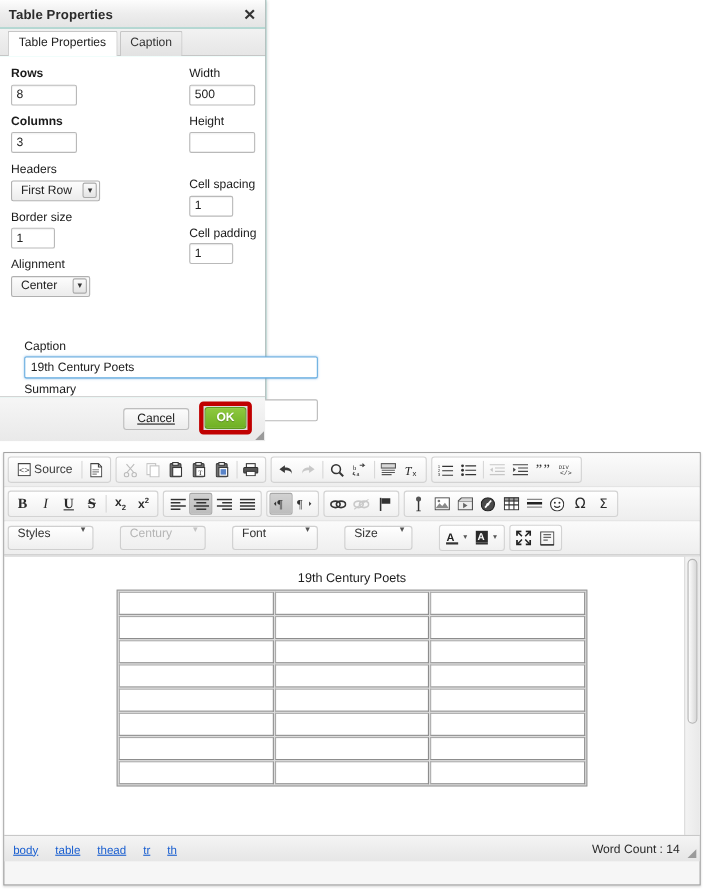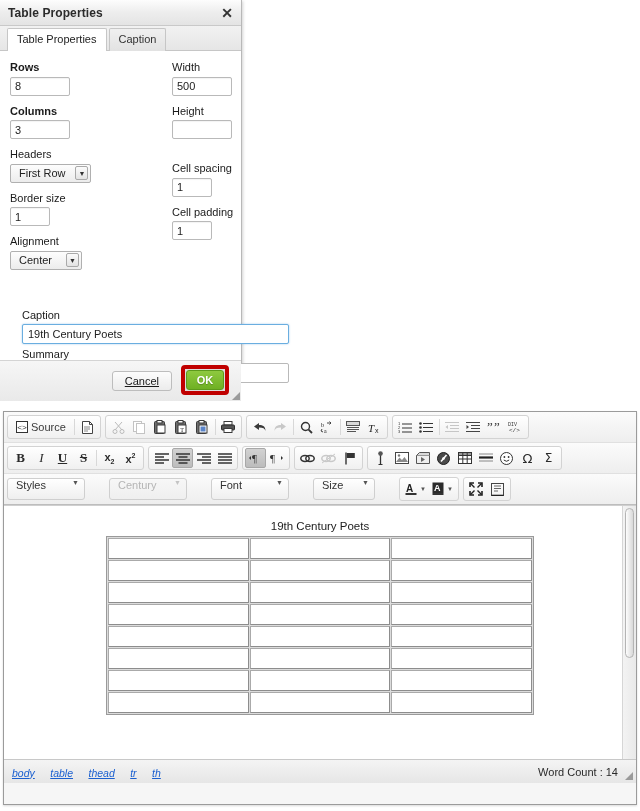--- a/index.html
+++ b/index.html
@@ -257,21 +257,21 @@
   .status-bar {
     height: 24px;
     background: linear-gradient(to bottom,#f4f4f4,#e6e6e6);
     border-top: 1px solid #c8c8c8;
     display: flex; align-items: center;
     padding: 0 4px 0 8px;
     position: relative;
   }
   .elempath a {
     font-size: 10.5px; color: #1a5fd0; text-decoration: underline;
-    margin-right: 11px; cursor: pointer; font-style: italic;
+    margin-right: 11px; cursor: pointer;
   }
   .wordcount {
     position: absolute; right: 18px;
     font-size: 11px; color: #2a2a2a;
   }
   .grip2 {
     position: absolute; right: 3px; bottom: 3px;
     width: 0; height: 0;
     border-left: 8px solid transparent;
     border-bottom: 8px solid #9a9a9a;

